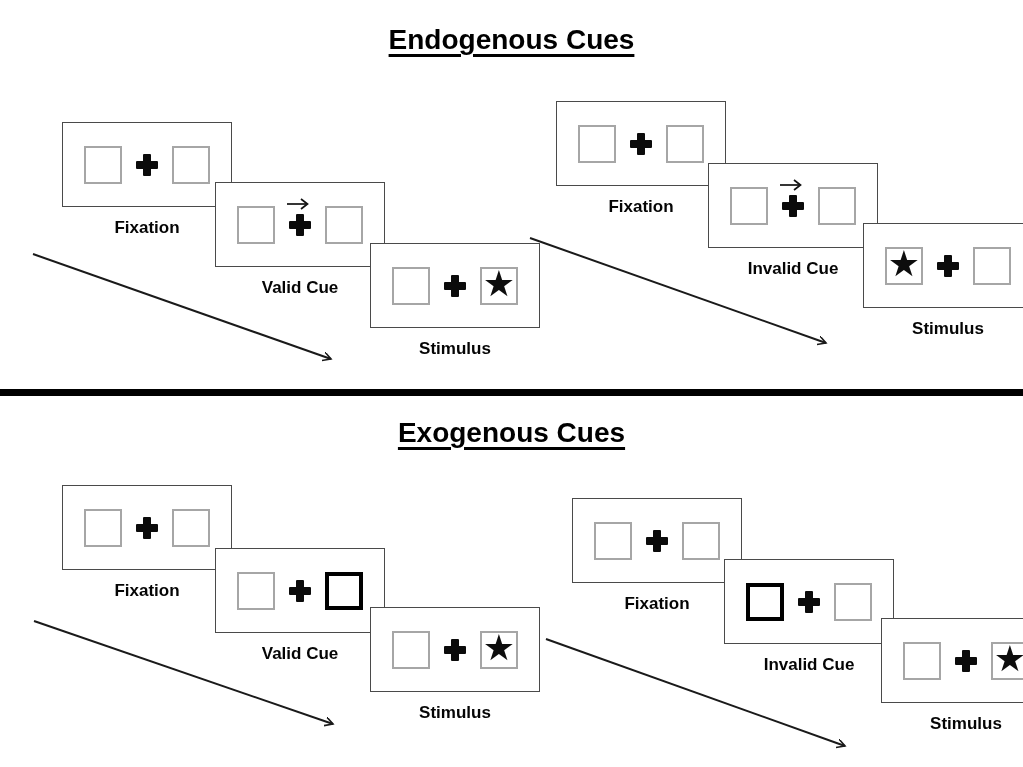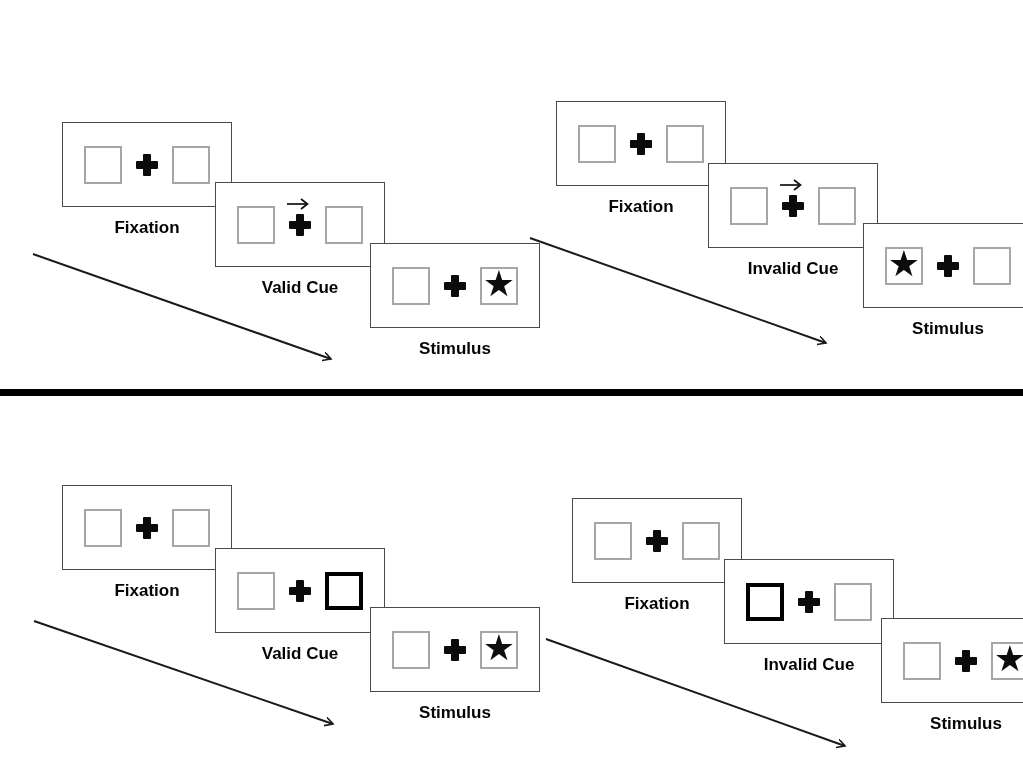--- a/index.html
+++ b/index.html
@@ -43,21 +43,27 @@
       <marker id="ah" markerWidth="12" markerHeight="12" refX="8" refY="4.5" orient="auto" markerUnits="userSpaceOnUse">
         <path d="M0,0 L8,4.5 L0,9" fill="none" stroke="#1a1a1a" stroke-width="1.6"></path>
       </marker>
     </defs>
     <line x1="33" y1="254" x2="331" y2="359" stroke="#1a1a1a" stroke-width="2" marker-end="url(#ah)"></line>
     <line x1="530" y1="238" x2="826" y2="343" stroke="#1a1a1a" stroke-width="2" marker-end="url(#ah)"></line>
     <line x1="34" y1="621" x2="333" y2="724" stroke="#1a1a1a" stroke-width="2" marker-end="url(#ah)"></line>
     <line x1="546" y1="639" x2="845" y2="746" stroke="#1a1a1a" stroke-width="2" marker-end="url(#ah)"></line>
   </svg>
 
+  <div class="title" id="t-endo">
+    <span class="u">Endogenous Cues</span>
+  </div>
   <div class="divider"></div>
+  <div class="title" id="t-exo">
+    <span class="u">Exogenous Cues</span>
+  </div>
 
   <div class="unit" style="left:26px;top:122px">
     <div class="panel">
       <span class="box"></span>
       <span class="center">
           <span class="plus"></span>
         </span>
       <span class="box"></span>
     </div>
     <div class="plabel">Fixation</div>

